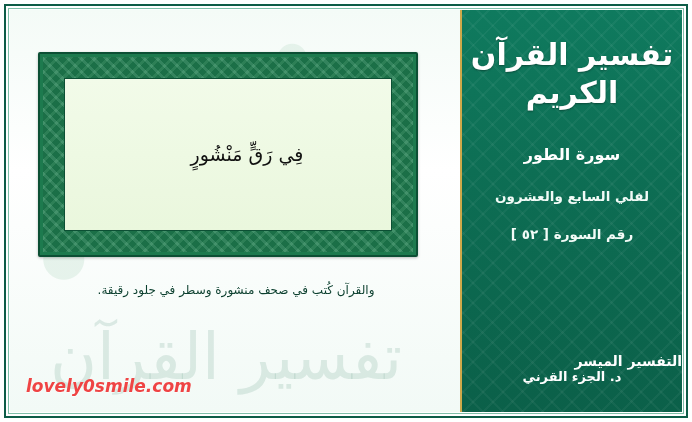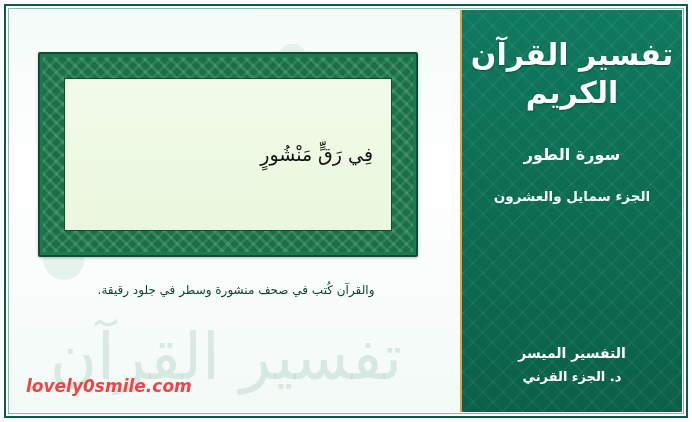--- a/index.html
+++ b/index.html
@@ -118,21 +118,22 @@
     position: absolute;
     bottom: 28px;
     width: 100%;
     text-align: center;
     color: #ffffff;
     direction: rtl;
   }
   .footer-line1 {
     font-size: 14px;
     font-weight: bold;
-    margin-bottom: 8px;
+    margin-bottom: 0;
+    text-align: right;
   }
   .footer-line2 {
     font-size: 13px;
     font-weight: bold;
   }
 
   
   .ayah-frame {
     position: absolute;
     left: 38px;
@@ -162,20 +163,21 @@
   }
   .ayah-inner {
     position: relative;
     width: 100%;
     height: 100%;
     background: linear-gradient(180deg, #f2fbe9 0%, #eaf7dd 100%);
     border: 1px solid #0c4f34;
     box-sizing: border-box;
     display: flex;
     align-items: center;
+    justify-content: center;
     z-index: 2;
     padding-left: 38px;
   }
   .ayah-text {
     font-size: 19px;
     color: #111111;
     direction: rtl;
     text-align: center;
     line-height: 1.9;
     padding: 0 18px;
@@ -243,21 +245,22 @@
 
   <div class="brand">
     <div class="brand-en">lovely0smile.com</div>
   </div>
 
   <div class="side-panel">
     <div class="side-inner">
       <div class="panel-title">تفسير القرآن الكريم</div>
       <div class="panel-meta">
         <div class="meta-surah">سورة الطور</div>
-        <div class="meta-line">الجزء سمايل والعشرون</div>
+        <div class="meta-line">لفلي السابع والعشرون</div>
+        <div class="meta-line">رقم السورة [ ٥٢ ]</div>
       </div>
       <div class="panel-footer">
         <div class="footer-line1">التفسير الميسر</div>
         <div class="footer-line2">د. الجزء القرني</div>
       </div>
     </div>
   </div>
 
 </div>
 

